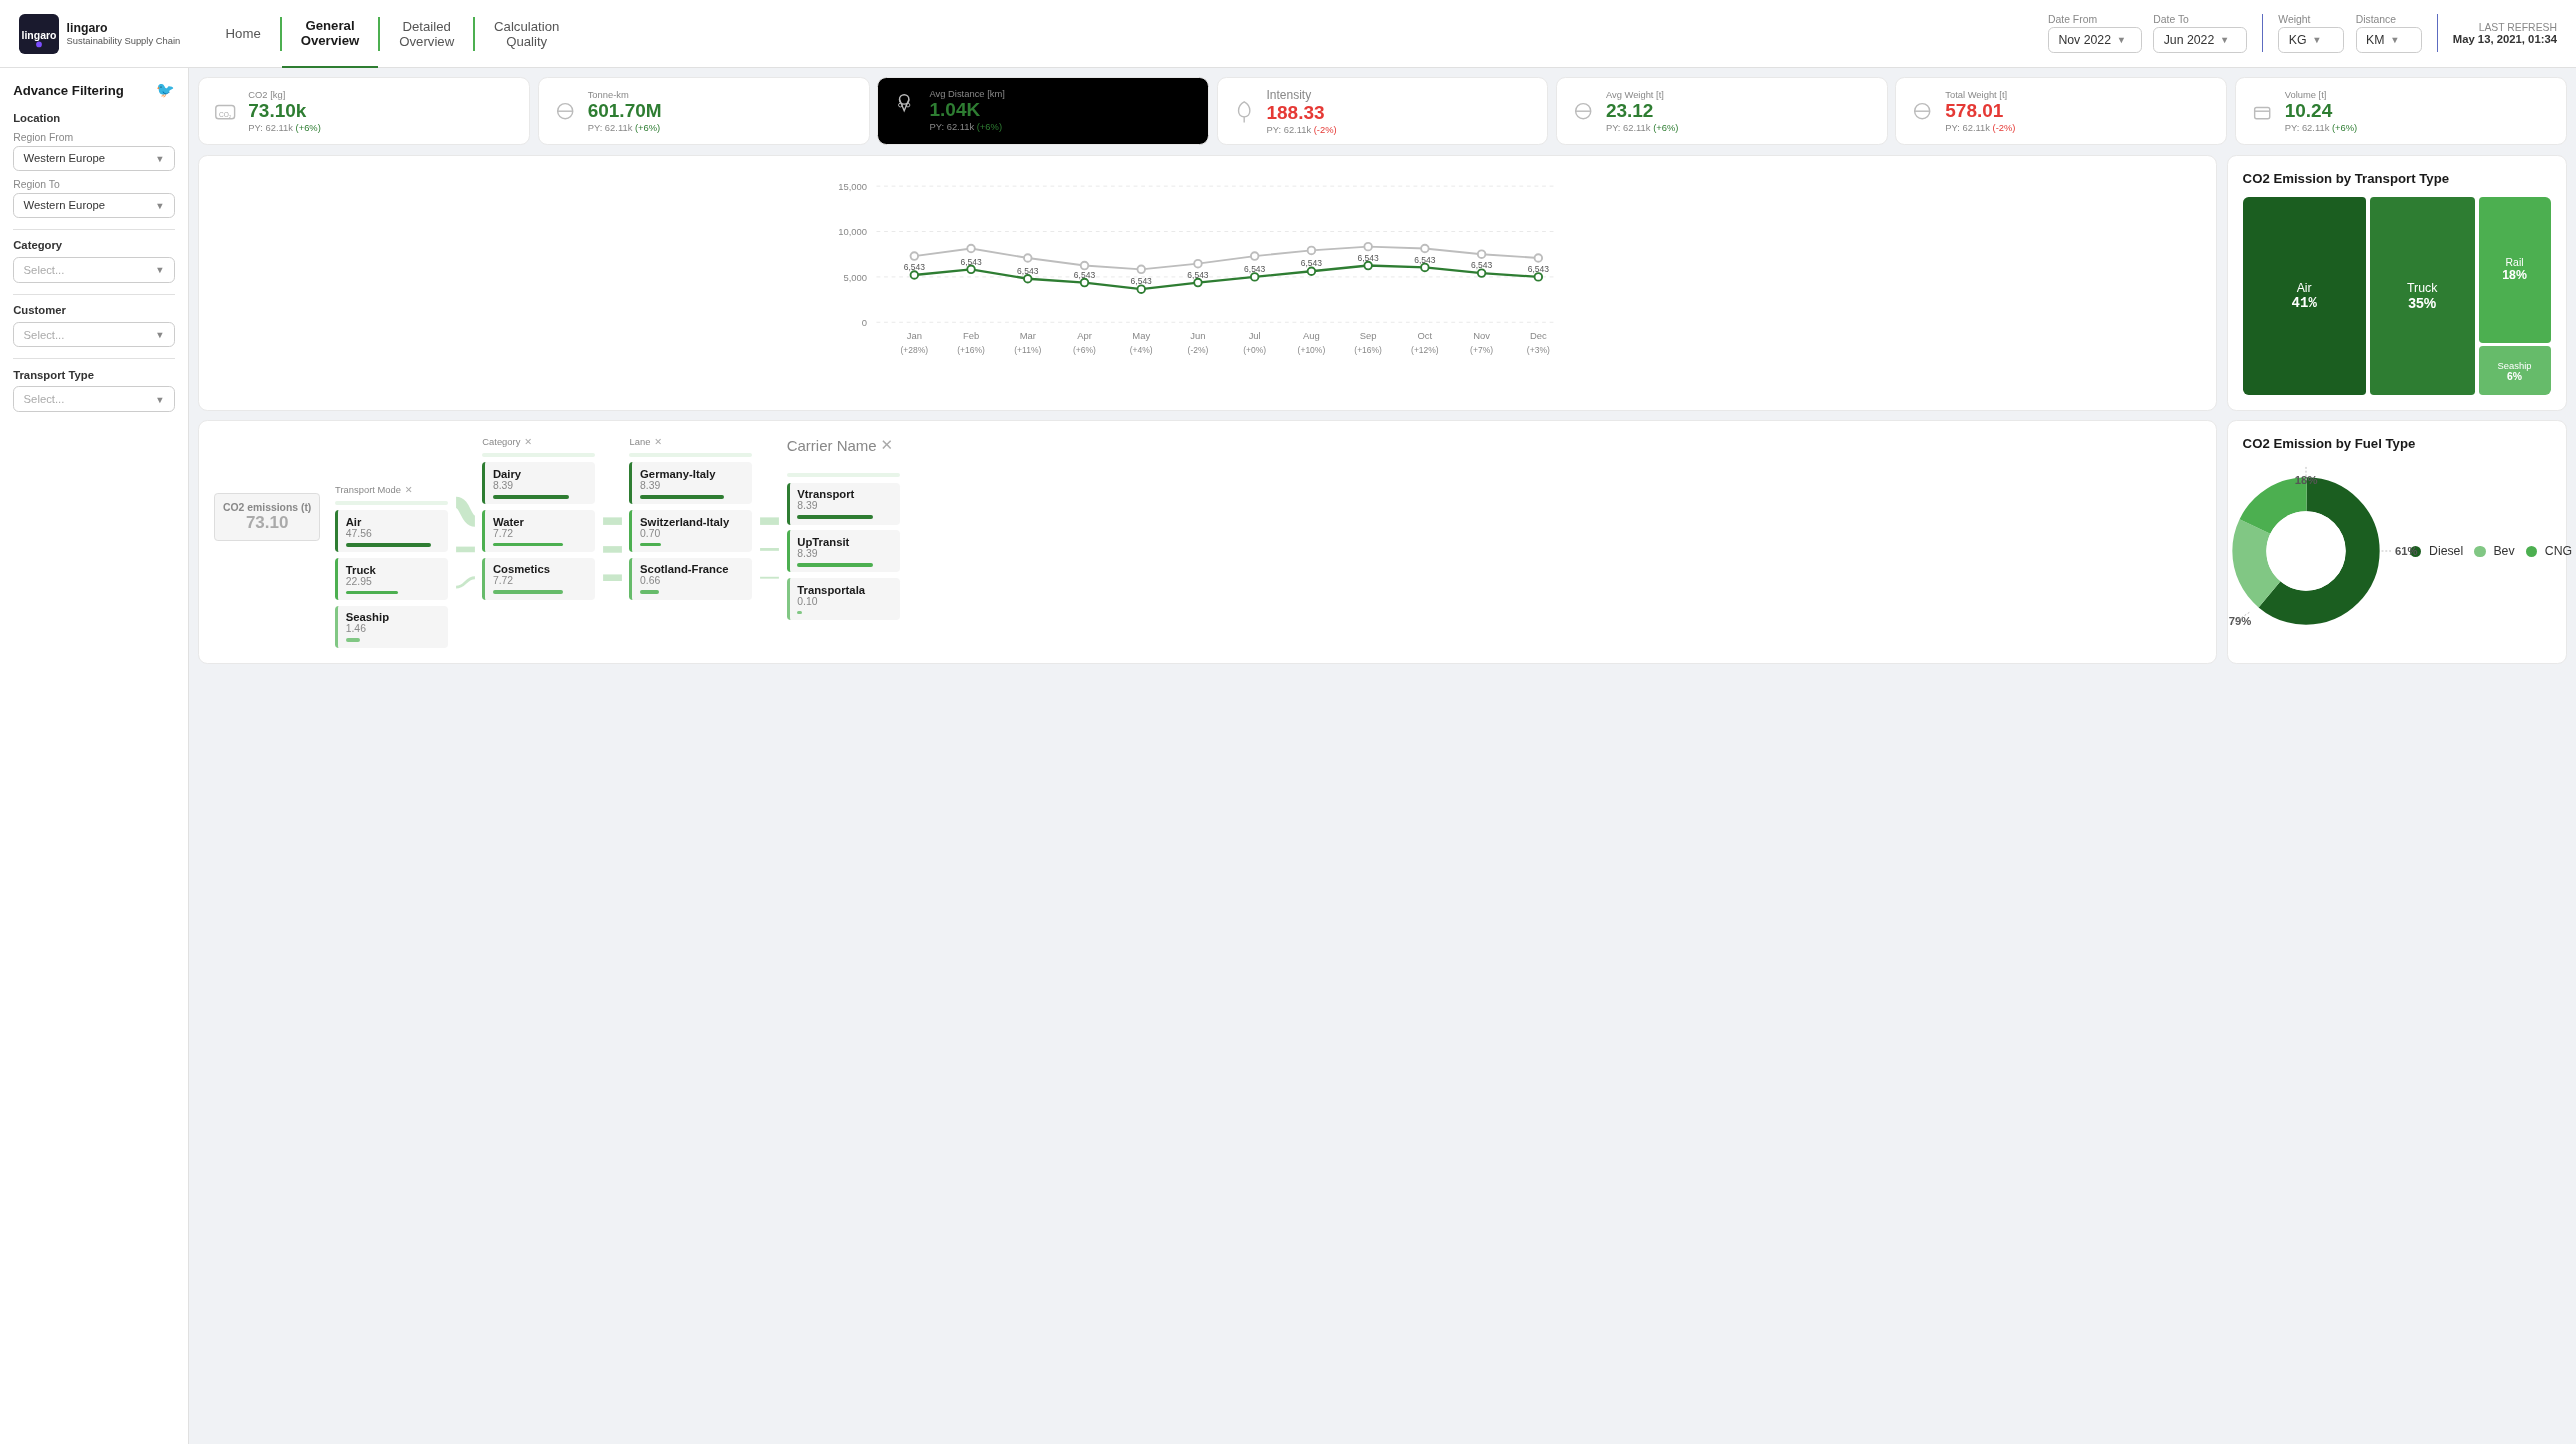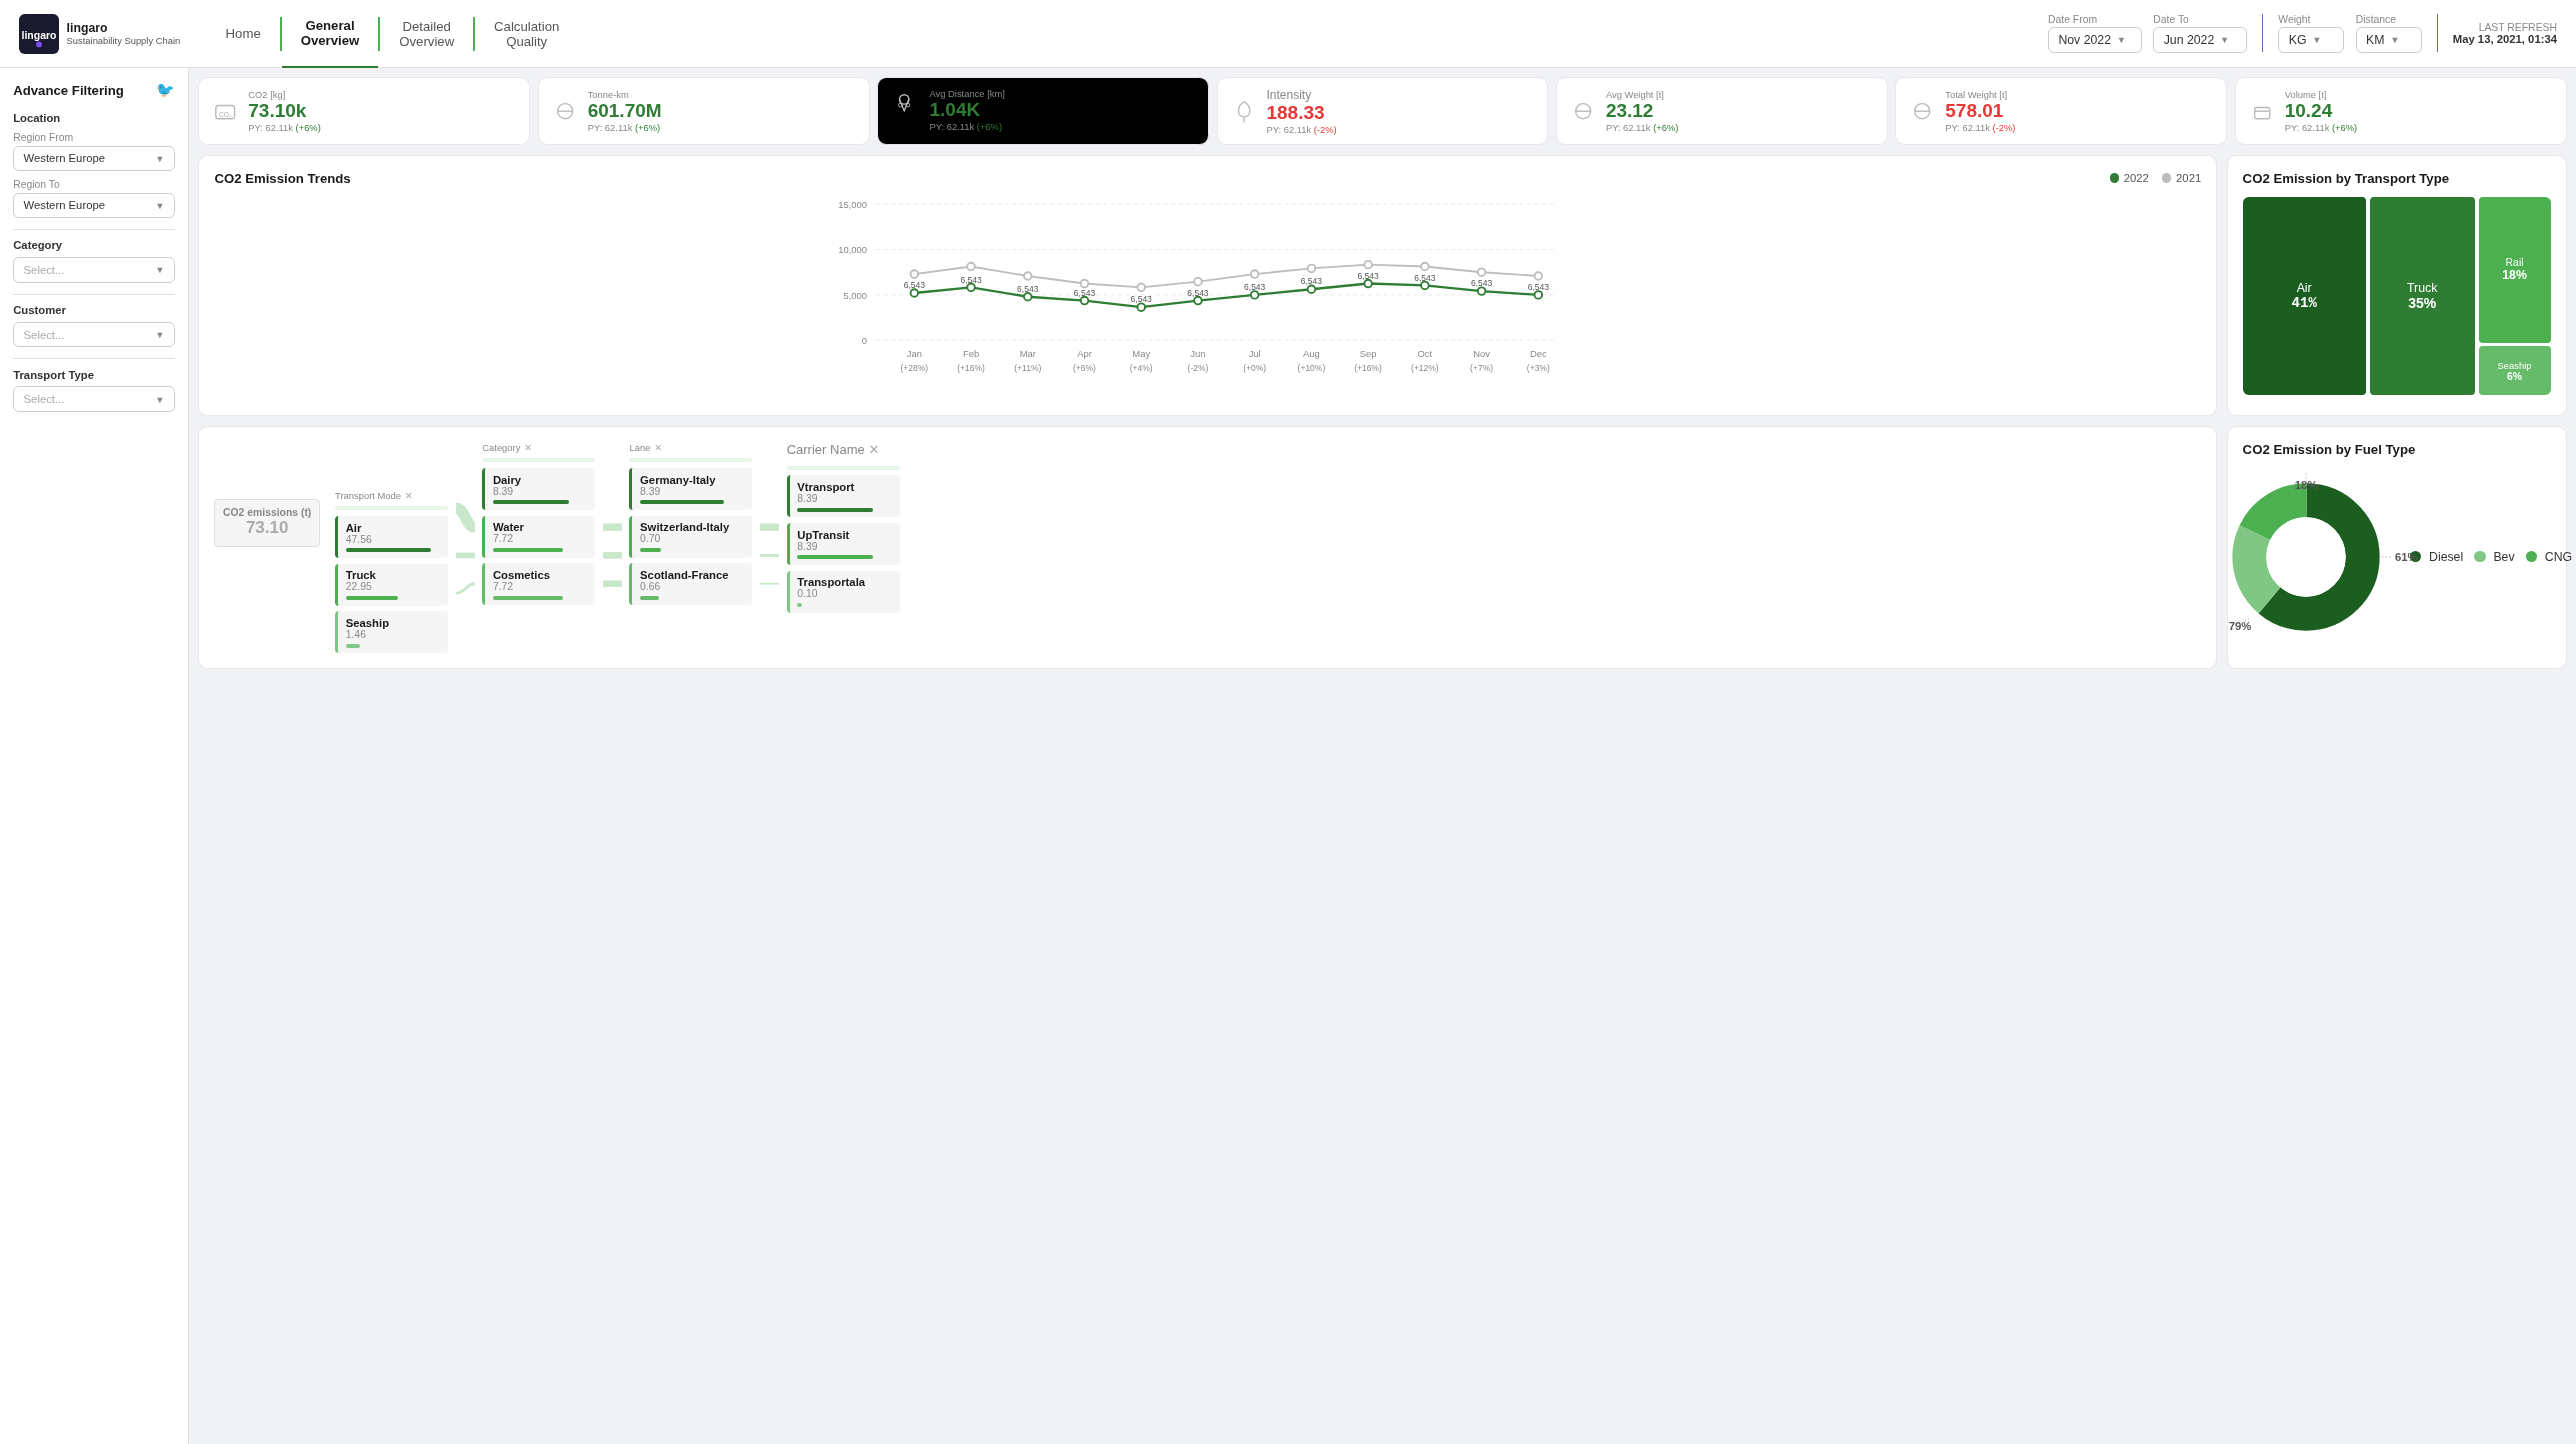--- a/index.html
+++ b/index.html
@@ -240,33 +240,20 @@
           <div style="font-size:19px;font-weight:700;color:#2e7d32;">10.24</div>
           <div style="font-size:9.4px;color:#888;">PY: 62.11k <span style="color:#2e7d32;">(+6%)</span></div>
         </div>
       </div>
 
     </div>
 
     <div style="display:grid;grid-template-columns:1fr 340px;gap:9.4px;">
 
       <div style="background:#fff;border-radius:9.4px;padding:15px;border:0.9px solid #e8e8e8;">
-        <div style="display:flex;align-items:center;justify-content:space-between;margin-bottom:3.8px;">
-          <span style="font-size:13.2px;font-weight:700;color:#1a1a1a;">CO2 Emission Trends</span>
-          <div style="display:flex;gap:13.2px;align-items:center;">
-            <div style="display:flex;align-items:center;gap:4.7px;font-size:11.3px;color:#555;">
-              <div style="width:9.4px;height:9.4px;border-radius:50%;background:#2e7d32;"></div>
-              <span>2022</span>
-            </div>
-            <div style="display:flex;align-items:center;gap:4.7px;font-size:11.3px;color:#555;">
-              <div style="width:9.4px;height:9.4px;border-radius:50%;background:#bdbdbd;"></div>
-              <span>2021</span>
-            </div>
-          </div>
-        </div>
 
         <svg viewBox="0 0 780 220" style="width:100%;height:208px;font-size:13px">
 
           <text x="30" y="20" class="axis-label" font-size="10" fill="#888" text-anchor="end">15,000</text>
           <text x="30" y="68" class="axis-label" font-size="10" fill="#888" text-anchor="end">10,000</text>
           <text x="30" y="116" class="axis-label" font-size="10" fill="#888" text-anchor="end">5,000</text>
           <text x="30" y="164" class="axis-label" font-size="10" fill="#888" text-anchor="end">0</text>
 
           <line x1="40" y1="16" x2="760" y2="16" stroke="#e8e8e8" stroke-width="1" stroke-dasharray="4,4"></line>
           <line x1="40" y1="64" x2="760" y2="64" stroke="#e8e8e8" stroke-width="1" stroke-dasharray="4,4"></line>
@@ -476,21 +463,21 @@
 
           <div style="width:19px;display:flex;align-items:center;margin-top:38px;">
             <svg width="19" height="132" viewBox="0 0 20 140">
               <path d="M0,50 C10,50 10,50 20,50" fill="none" stroke="#4caf50" stroke-width="8" opacity="0.3"></path>
               <path d="M0,80 C10,80 10,80 20,80" fill="none" stroke="#4caf50" stroke-width="3" opacity="0.3"></path>
               <path d="M0,110 C10,110 10,110 20,110" fill="none" stroke="#4caf50" stroke-width="2" opacity="0.3"></path>
             </svg>
           </div>
 
           <div style="display:flex;flex-direction:column;min-width:113px;">
-            <div style="display:flex;align-items:center;gap:3.8px;margin-bottom:9px;font-size:13px;color:#888;">
+            <div style="display:flex;align-items:center;gap:3.8px;margin-bottom:19px;font-size:15px;color:#888;">
               <span>Carrier Name</span>
               <span style="cursor:pointer;color:#aaa;">✕</span>
             </div>
             <div style="background:#e8f5e9;height:3.8px;border-radius:1.9px;margin-bottom:5.7px;"></div>
             <div style="display:flex;flex-direction:column;gap:5.7px;">
               <div style="background:#f5f5f5;border-left:3.8px solid #2e7d32;border-radius:3.8px;padding:5.7px 7.6px;">
                 <div style="font-size:11.3px;font-weight:700;color:#1a1a1a;">Vtransport</div>
                 <div style="font-size:10.4px;color:#888;">8.39</div>
                 <div style="height:3.8px;background:#2e7d32;border-radius:1.9px;margin-top:3.8px;width:80%;"></div>
               </div>

